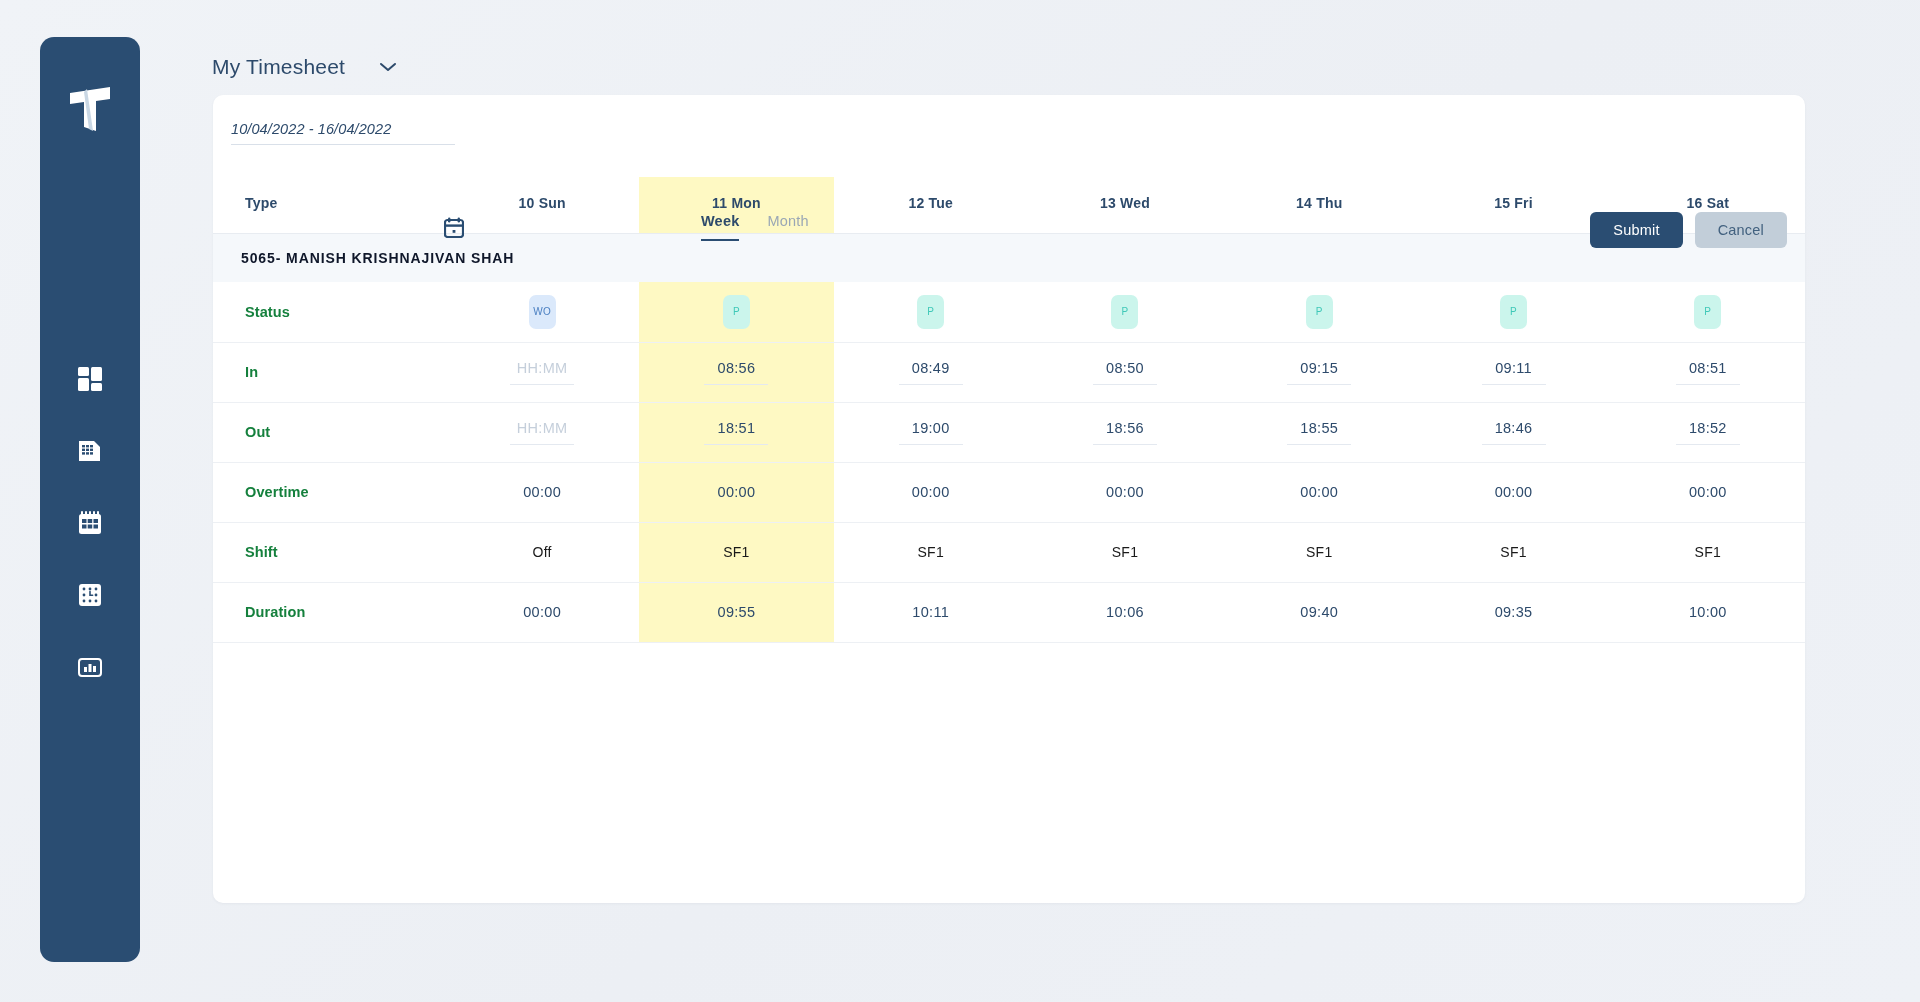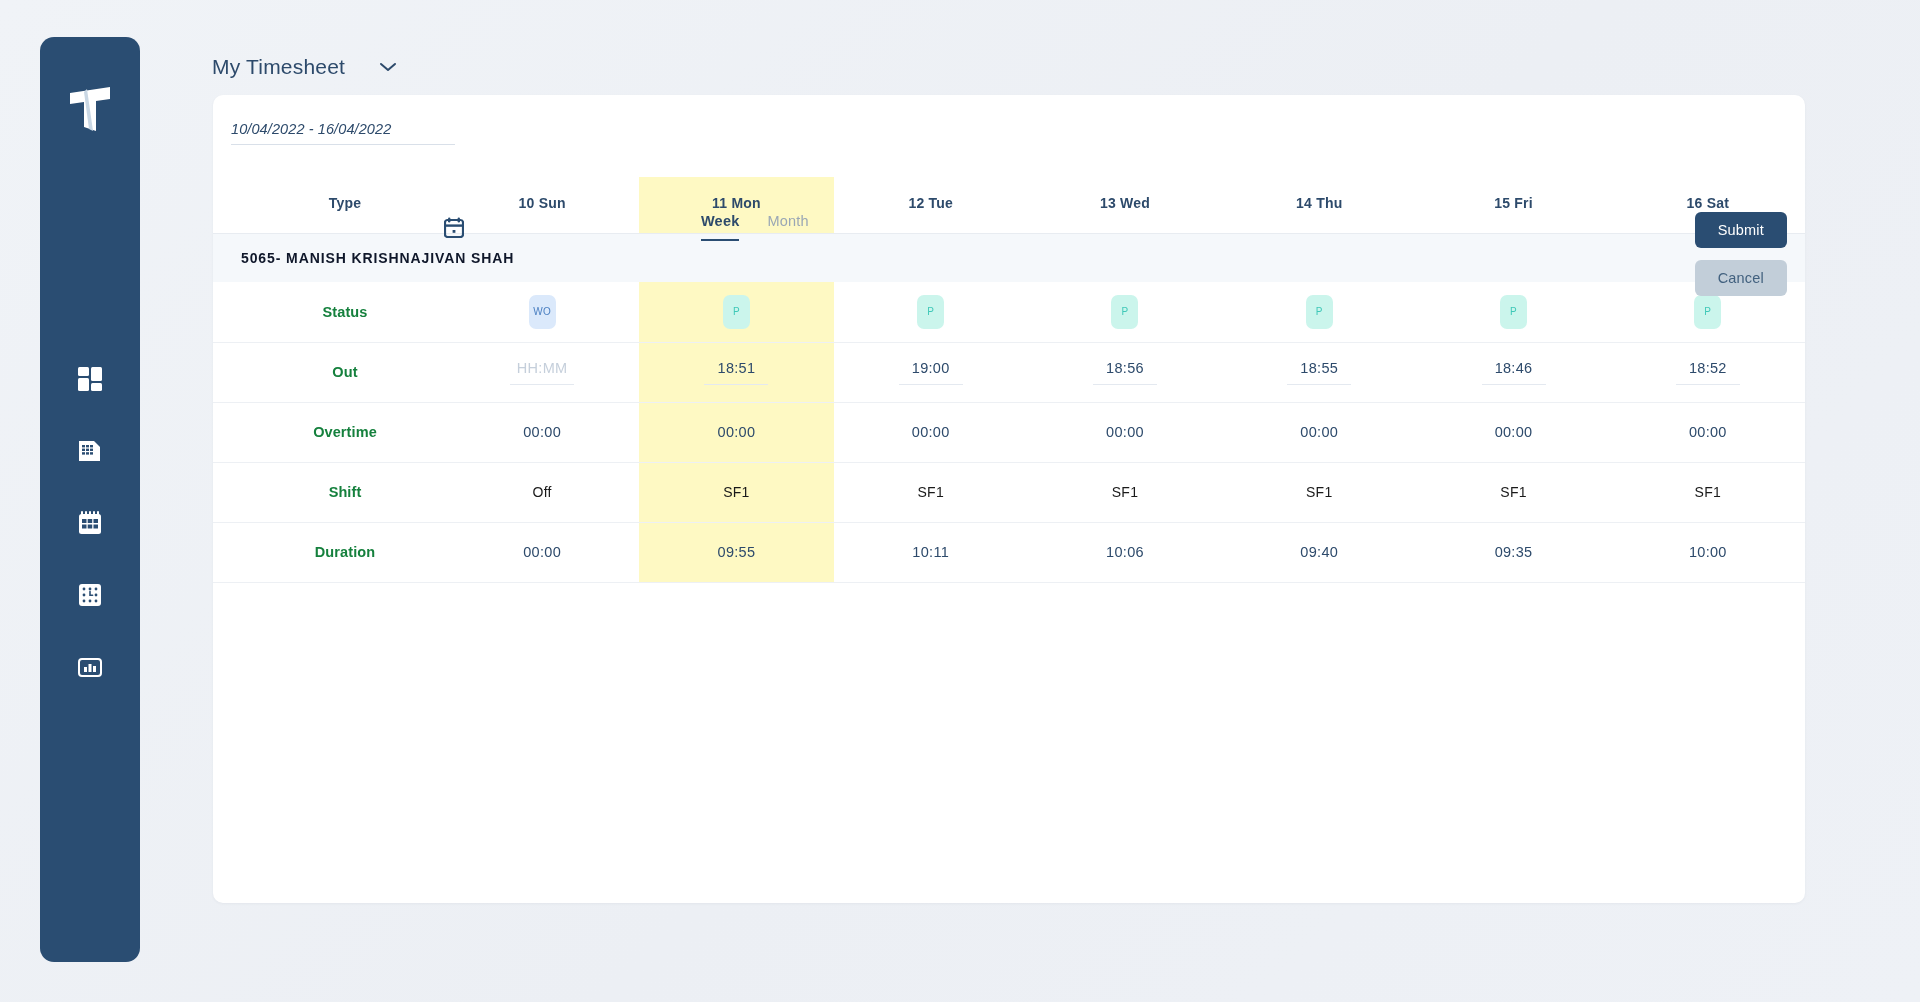--- a/index.html
+++ b/index.html
@@ -107,38 +107,38 @@
   }
   .tab.active {
     color: #2d4a6b;
     font-weight: bold;
     border-bottom: 2.5px solid #2a4d72;
   }
 
   .actions {
     position: absolute;
     right: 18px; top: 117px;
-    display: flex; gap: 12px; flex-direction: column;
+    display: flex; gap: 12px;
   }
   .btn {
     border: none;
     border-radius: 6px;
     font-size: 14.5px;
     font-family: "Liberation Sans", sans-serif;
     padding: 10px 23px;
     cursor: pointer;
     letter-spacing: .2px;
   }
   .btn-submit { background: #2a4d72; color: #ffffff; }
   .btn-cancel { background: #c2ced9; color: #42617f; }
 
   
   .tbl { width: 100%; border-collapse: collapse; table-layout: fixed; }
   .tbl th, .tbl td { text-align: center; }
-  .tbl th.c-type, .tbl td.c-type { text-align: center; padding-left: 32px; width: 232px; }
+  .tbl th.c-type, .tbl td.c-type { text-align: left; padding-left: 32px; width: 232px; }
   .head-row th {
     font-size: 14px;
     color: #2d4a6b;
     font-weight: bold;
     padding: 18px 0 22px;
     letter-spacing: .2px;
   }
   .head-sep td { border-bottom: 1px solid #e8ecf1; height: 0; padding: 0; }
 
   .emp-row td {
@@ -346,20 +346,30 @@
           <td class="c-type rowlabel">Status</td>
           <td><span class="badge badge-wo">WO</span></td>
           <td class="hl"><span class="badge badge-p">P</span></td>
           <td><span class="badge badge-p">P</span></td>
           <td><span class="badge badge-p">P</span></td>
           <td><span class="badge badge-p">P</span></td>
           <td><span class="badge badge-p">P</span></td>
           <td><span class="badge badge-p">P</span></td>
         </tr>
         <tr class="data-row">
+          <td class="c-type rowlabel">In</td>
+          <td><span class="time-input ph">HH:MM</span></td>
+          <td class="hl"><span class="time-input">08:56</span></td>
+          <td><span class="time-input">08:49</span></td>
+          <td><span class="time-input">08:50</span></td>
+          <td><span class="time-input">09:15</span></td>
+          <td><span class="time-input">09:11</span></td>
+          <td><span class="time-input">08:51</span></td>
+        </tr>
+        <tr class="data-row">
           <td class="c-type rowlabel">Out</td>
           <td><span class="time-input ph">HH:MM</span></td>
           <td class="hl"><span class="time-input">18:51</span></td>
           <td><span class="time-input">19:00</span></td>
           <td><span class="time-input">18:56</span></td>
           <td><span class="time-input">18:55</span></td>
           <td><span class="time-input">18:46</span></td>
           <td><span class="time-input">18:52</span></td>
         </tr>
         <tr class="data-row">

